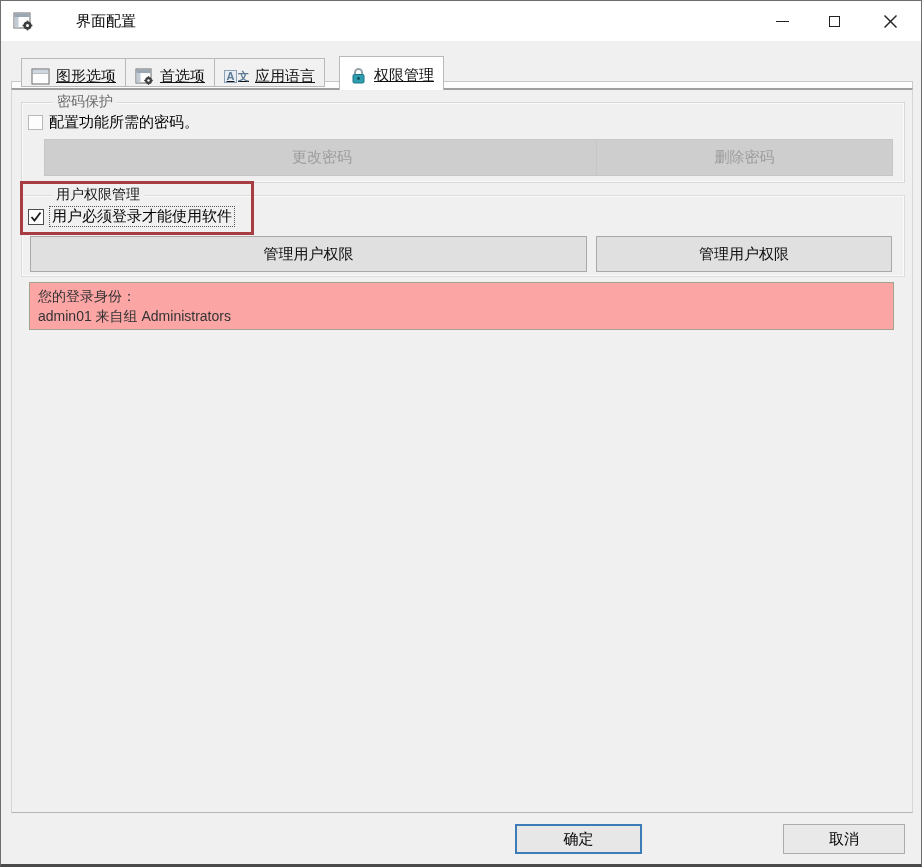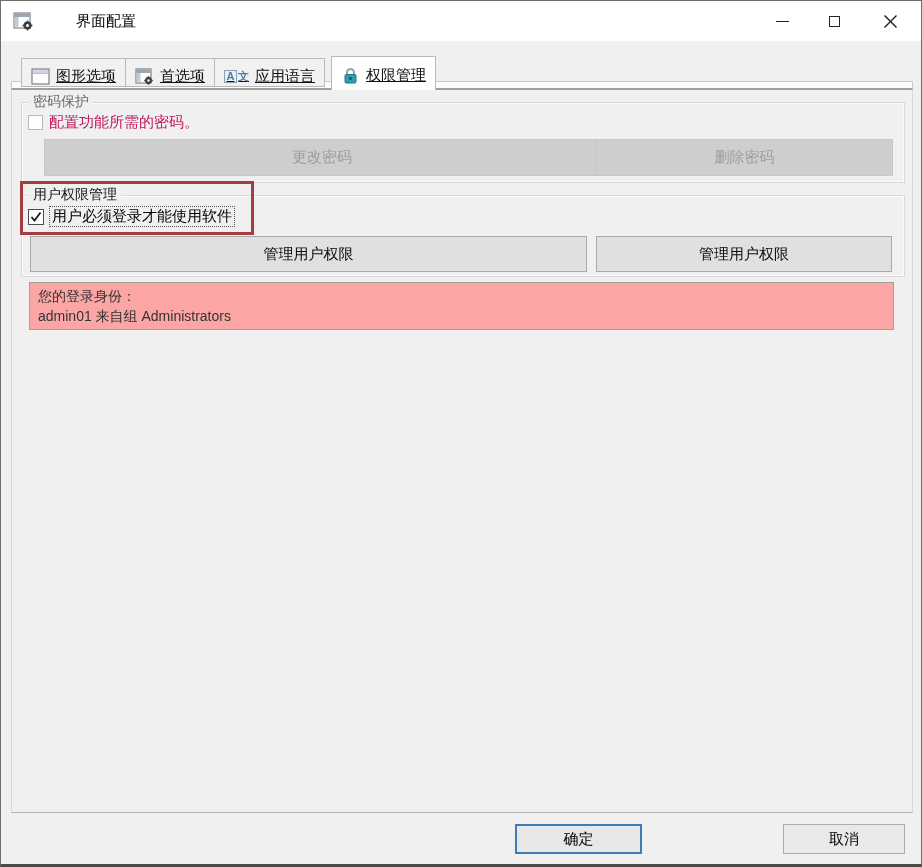--- a/index.html
+++ b/index.html
@@ -18,41 +18,41 @@
   .winbtn { position:absolute; top:0; width:46px; height:40px; display:flex; align-items:center; justify-content:center; }
   .btn-min { right:116px; } .btn-max { right:64px; } .btn-close { right:8px; }
   .glyph-min { width:13px; height:0; border-top:1.5px solid #222; display:block; }
   .glyph-max { width:11px; height:11px; border:1.5px solid #222; display:block; }
 
   
   .tabstrip { position:absolute; left:20px; top:52px; display:flex; align-items:flex-end; z-index:5; }
   .tab { display:inline-flex; align-items:center; gap:6px; padding:12px 9px 5px 9px; height:29px;
          background:#f1f1f1; border:1px solid #b9b9b9; border-left-width:0; font-size:15px; color:#111;text-decoration:underline; }
   .tab:first-child { border-left-width:1px; }
-  .tab.active { background:#ffffff; height:34px; border-left-width:1px; border-bottom:none; margin-left:6px;
+  .tab.active { background:#ffffff; height:34px; border-left-width:1px; border-bottom:none; margin-left:14px;
                 position:relative; top:3px; padding-bottom:9px; box-shadow:0 0 0 0 #fff; }
 
   
   .pagetop { position:absolute; left:10px; top:80px; width:902px; height:7px; background:#fdfdfd;
              border:1px solid #c9c9c9; border-bottom:none; z-index:1; }
   .panel { position:absolute; left:10px; top:87px; width:902px; height:725px; background:#f0f0f0;
            border-top:2px solid #9f9f9f; border-left:1px solid #d6d6d6; border-right:1px solid #d6d6d6;
            border-bottom:1px solid #b5b5b5; z-index:0; }
 
   .groupbox { position:absolute; border:1px solid #d8d8d8; box-shadow:inset 0 0 0 1px #fbfbfb; }
   .grouplabel { position:absolute; top:-10px; left:7px; background:#f0f0f0; padding:0 4px; font-size:14px; }
 
   .gb-pass  { left:20px; top:101px; width:884px; height:81px; }
   .gb-user  { left:20px; top:194px; width:884px; height:82px; border-color:#dcdcdc; }
 
   .cbrow { position:absolute; display:flex; align-items:center; gap:6px; }
   .checkbox { width:15px; height:15px; background:#fdfdfd; border:1px solid #b9b9b9; display:inline-flex;
               align-items:center; justify-content:center; flex:0 0 auto; }
   .checkbox.enabled { border-color:#4d4d4d; width:16px; height:16px; }
-  .cb-label-disabled { color:#be185d; font-size:15px; }
+  .cb-label-disabled { color:#000000; font-size:15px; }
   .cb-label-focus { color:#000; font-size:15px; outline:1px dotted #555; padding:0 2px; }
 
   .btn { position:absolute; display:flex; align-items:center; justify-content:center; font-size:15px; }
   .btn-disabled-big { background:#cecece; border:1px solid #c6c6c6; color:#9d9d9d; height:37px; }
   .btn-normal-big  { background:#e0e0e0; border:1px solid #a9a9a9; color:#0d0d0d; height:36px; }
 
   .infobox { position:absolute; left:28px; top:281px; width:865px; height:48px; background:#fca5a5;
              border:1px solid #a3a38c; padding:3px 8px; font-size:14px; color:#333; line-height:20px; }
 
   .annotation { position:absolute; left:19px; top:180px; width:234px; height:54px;
@@ -138,35 +138,35 @@
       <svg class="icon16" viewBox="0 0 19 17">
         <path d="M6 8 V5.5 a3.5 3.5 0 0 1 7 0 V8" fill="none" stroke="#95a3a8" stroke-width="2"></path>
         <rect x="4" y="7.5" width="11" height="8.5" rx="1.2" fill="#2f9db0" stroke="#1d7686"></rect>
         <circle cx="9.5" cy="11.5" r="1.4" fill="#0e4e5a"></circle>
       </svg>
       <span>权限管理</span>
     </div>
   </div>
 
   <div class="groupbox gb-pass">
-    <span class="grouplabel" style="color:#6b6b6b;">密码保护</span>
+    <span class="grouplabel" style="color:#6b6b6b;margin-left:24px;">密码保护</span>
     <div class="cbrow" style="left:6px; top:10px;">
       <span class="checkbox"></span>
       <span class="cb-label-disabled">配置功能所需的密码。</span>
     </div>
     <div class="btn btn-disabled-big" style="left:22px; top:36px; width:556px;">
       <span>更改密码</span>
     </div>
     <div class="btn btn-disabled-big" style="left:574px; top:36px; width:297px;">
       <span>删除密码</span>
     </div>
   </div>
 
   <div class="groupbox gb-user">
-    <span class="grouplabel" style="color:#111;">用户权限管理</span>
+    <span class="grouplabel" style="color:#111;margin-left:23px;">用户权限管理</span>
     <div class="cbrow" style="left:6px; top:11px;">
       <span class="checkbox enabled">
         <svg width="12" height="12" viewBox="0 0 12 12">
           <polyline points="1.5,6 4.5,9.5 10.5,1.5" fill="none" stroke="#1a1a1a" stroke-width="1.8"></polyline>
         </svg>
       </span>
       <span class="cb-label-focus">用户必须登录才能使用软件</span>
     </div>
     <div class="btn btn-normal-big" style="left:8px; top:40px; width:557px;">
       <span>管理用户权限</span>

